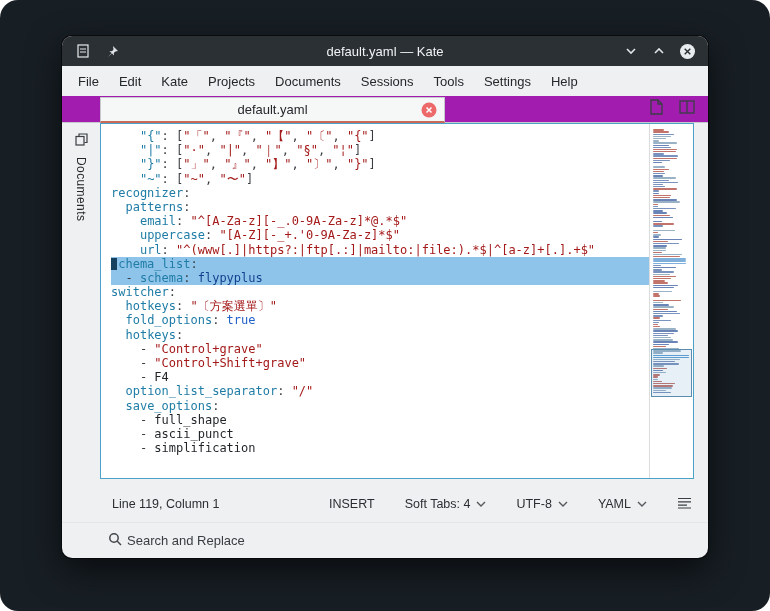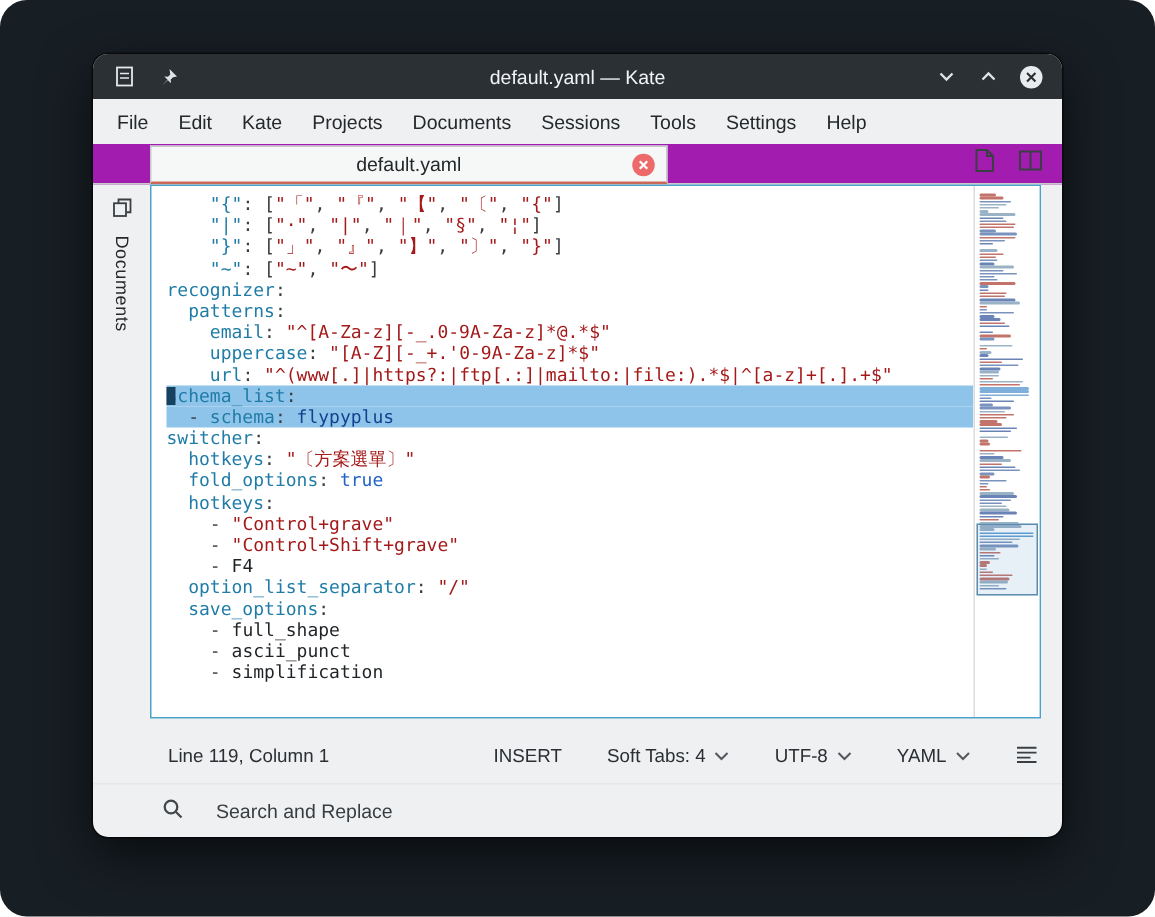--- a/index.html
+++ b/index.html
@@ -43,21 +43,21 @@
   .op{color:#3a3e42;}
   .minimap{width:44px;flex:0 0 auto;border-left:1px solid #dadcde;background:#fff;position:relative;padding:3px 2px 0 2px;}
   .mm-row{height:1.4px;margin:0 0 .8px 1px;border-radius:1px;}
   .mm-view{position:absolute;left:1px;right:1px;top:225px;height:48px;border:1px solid #5b8cad;background:rgba(90,150,200,.14);}
   
   .statusbar{height:36px;display:flex;align-items:center;gap:30px;padding:0 16px 0 50px;
     font:12.5px "Liberation Sans",sans-serif;color:#2b2f33;flex:0 0 auto;}
   .sb-left{margin-right:auto;}
   .sb-menu{display:flex;align-items:center;gap:6px;}
   
-  .searchbar{height:36px;display:flex;align-items:center;gap:22px;padding-left:46px;
+  .searchbar{height:36px;display:flex;align-items:center;gap:5px;padding-left:46px;
     border-top:1px solid #e4e6e8;font:13px "Liberation Sans",sans-serif;color:#383d41;flex:0 0 auto;}
 </style>
 </head>
 <body>
 
 <div class="stage">
   <div class="window">
 
     <div class="titlebar">
       <div class="tb-left">

